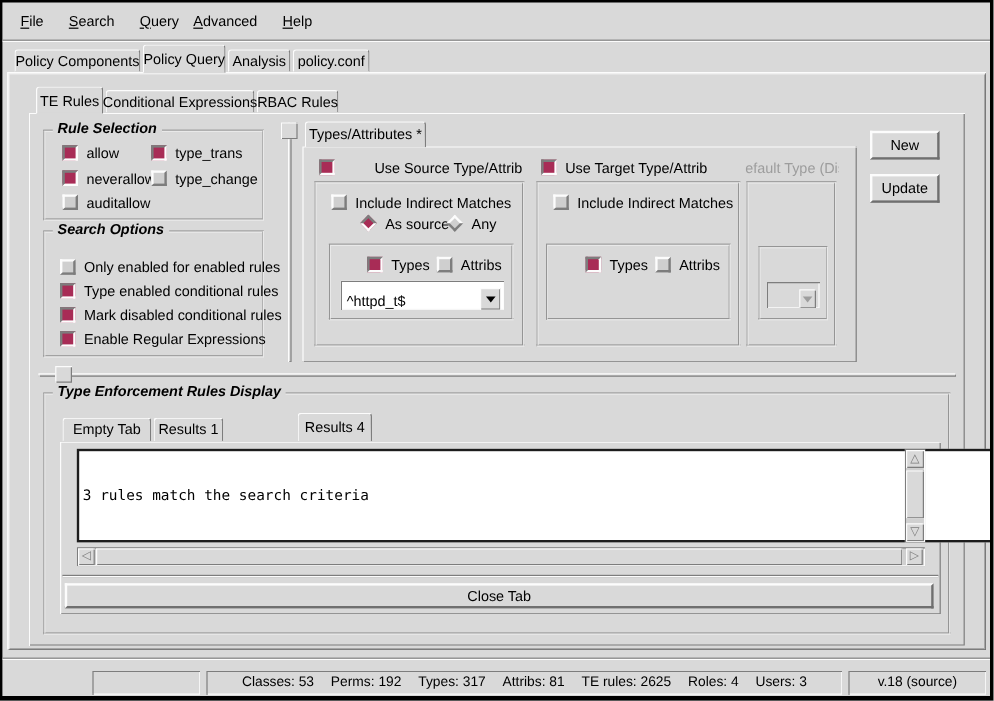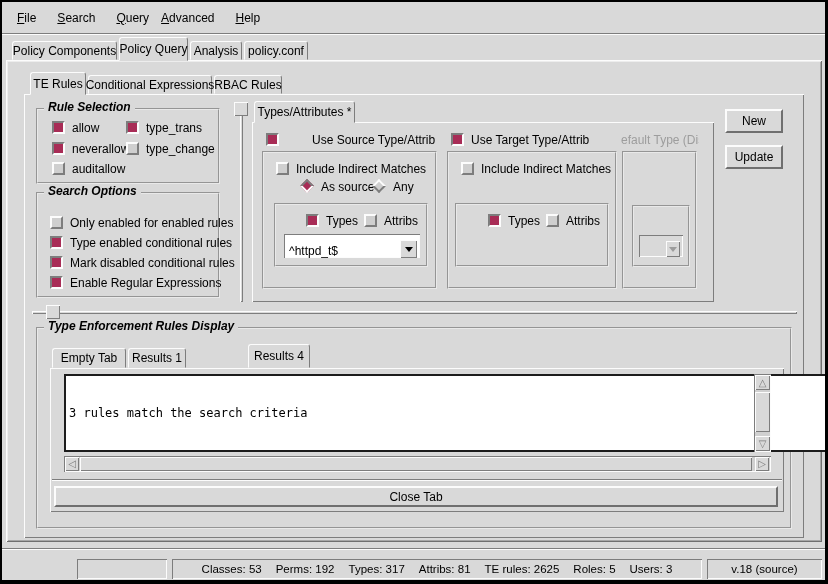--- a/index.html
+++ b/index.html
@@ -220,20 +220,20 @@
     </div>
 
   <div class="abs" style="left:0px;top:546px;width:824px;height:2px;background:#7d7d7d;border-bottom:1px solid #fcfcfc;"></div>
   <div class="statuscell" style="left:75px;top:557px;width:90px;"></div>
   <div class="statuscell" style="left:170px;top:557px;width:530px;gap:14px;">
     <span>Classes: 53</span>
     <span>Perms: 192</span>
     <span>Types: 317</span>
     <span>Attribs: 81</span>
     <span>TE rules: 2625</span>
-    <span>Roles: 5</span>
+    <span>Roles: 4</span>
     <span>Users: 3</span>
   </div>
   <div class="statuscell" style="left:705px;top:557px;width:115px;">
     <span>v.18 (source)</span>
   </div>
 
 </div>
 
 </body></html>

